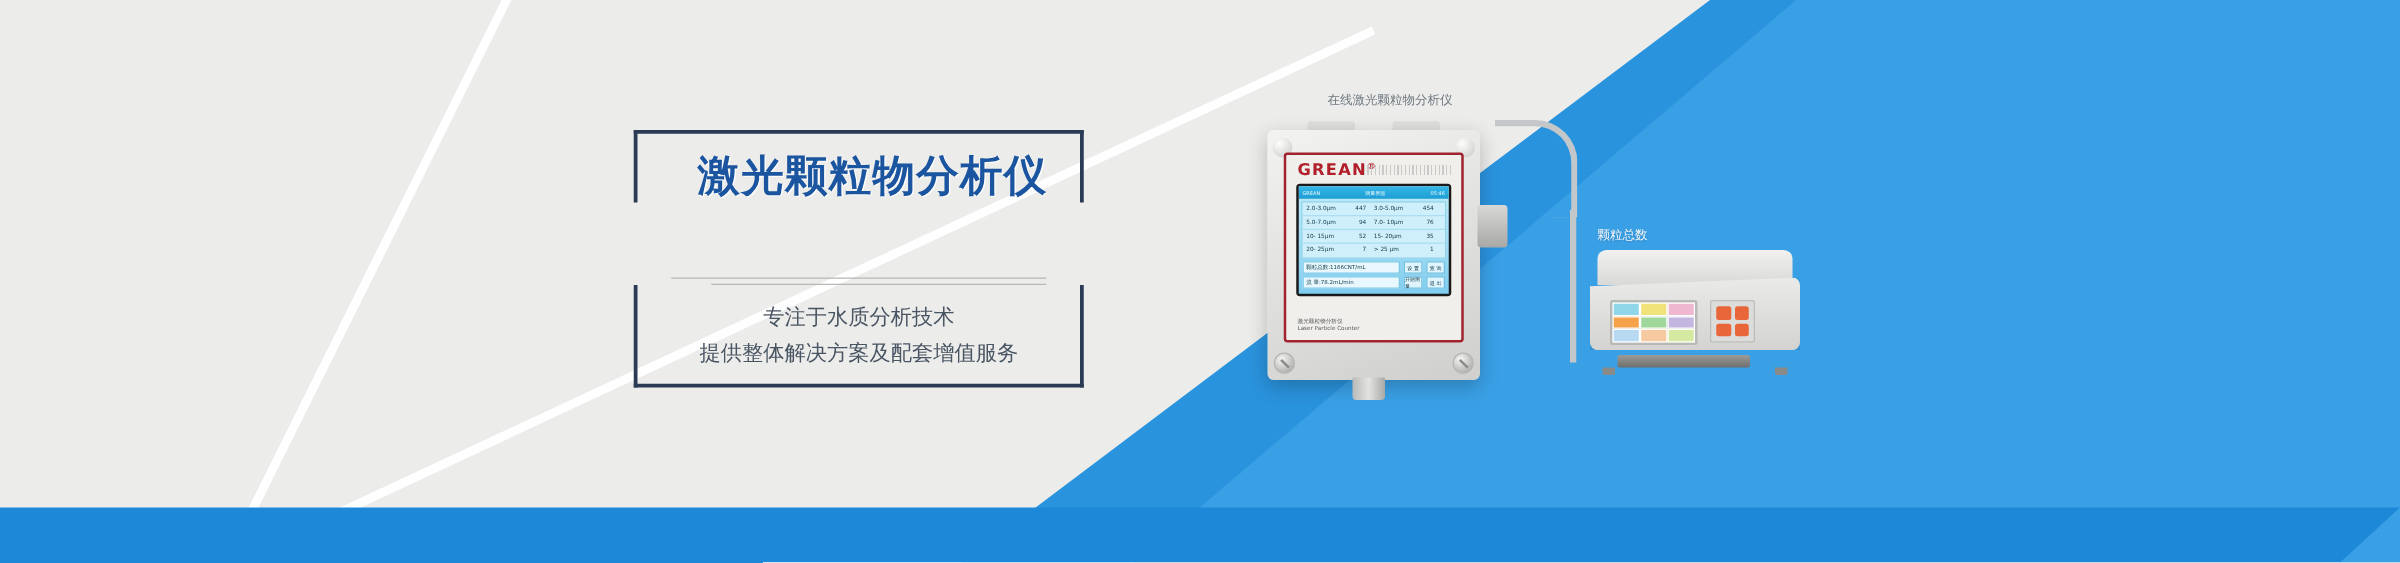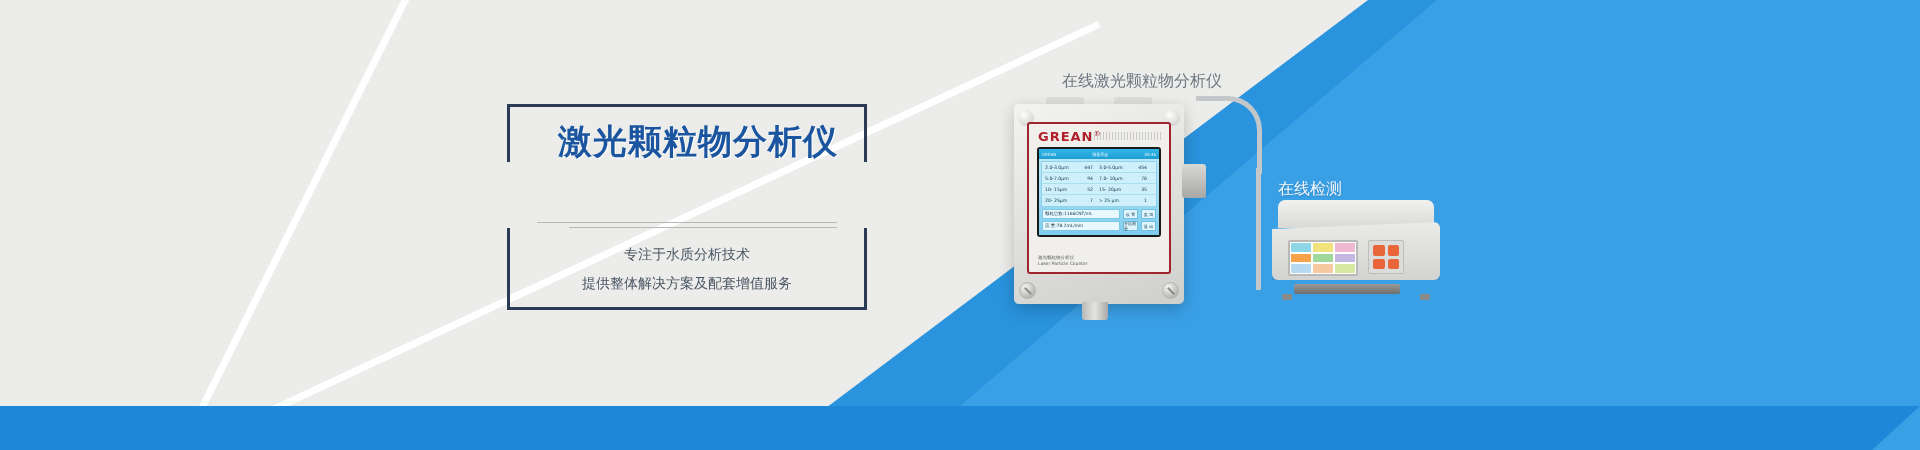--- a/index.html
+++ b/index.html
@@ -108,31 +108,31 @@
   .divider-wrap {
     position:absolute; left:30px; top:118px; width:300px;
   }
   .divider-a { height:1px; background:#b6b8b4; width:300px; }
   .divider-b { height:1px; background:#b6b8b4; width:268px; margin:4px 0 0 32px; }
 
   .subline {
     position:absolute; left:0; top:136px; width:360px;
     text-align:center;
     color:#4a5563;
-    font-size:14px;
+    font-size:17px;
     line-height:29px;
   }
   .subline .s1 { display:block; }
   .subline .s2 { display:block; }
 
   
   .dev-label {
     position:absolute;
     color:#f2f6f9;
-    font-size:16px;
+    font-size:10px;
     line-height:18px;
     white-space:nowrap;
     text-shadow: 0 1px 2px rgba(0,0,0,0.18);
   }
   .dev-label.dark { color:#6f7880; text-shadow:none; }
   .label-online { left:1062px; top:72px; }
   .label-bench  { left:1278px; top:180px; }
 
   
   .analyzer {
@@ -339,21 +339,21 @@
       <div class="divider-b"></div>
     </div>
 
     <div class="subline">
       <span class="s1">专注于水质分析技术</span>
       <span class="s2">提供整体解决方案及配套增值服务</span>
     </div>
   </div>
 
   <div class="dev-label dark label-online">在线激光颗粒物分析仪</div>
-  <div class="dev-label label-bench">在线检测</div>
+  <div class="dev-label label-bench">颗粒总数</div>
 
   <div class="tube"></div>
   <div class="tube-stem"></div>
 
   <div class="analyzer">
     <div class="an-top-tab t1"></div>
     <div class="an-top-tab t2"></div>
     <div class="an-body">
       <div class="an-knob k1"></div>
       <div class="an-knob k2"></div>

